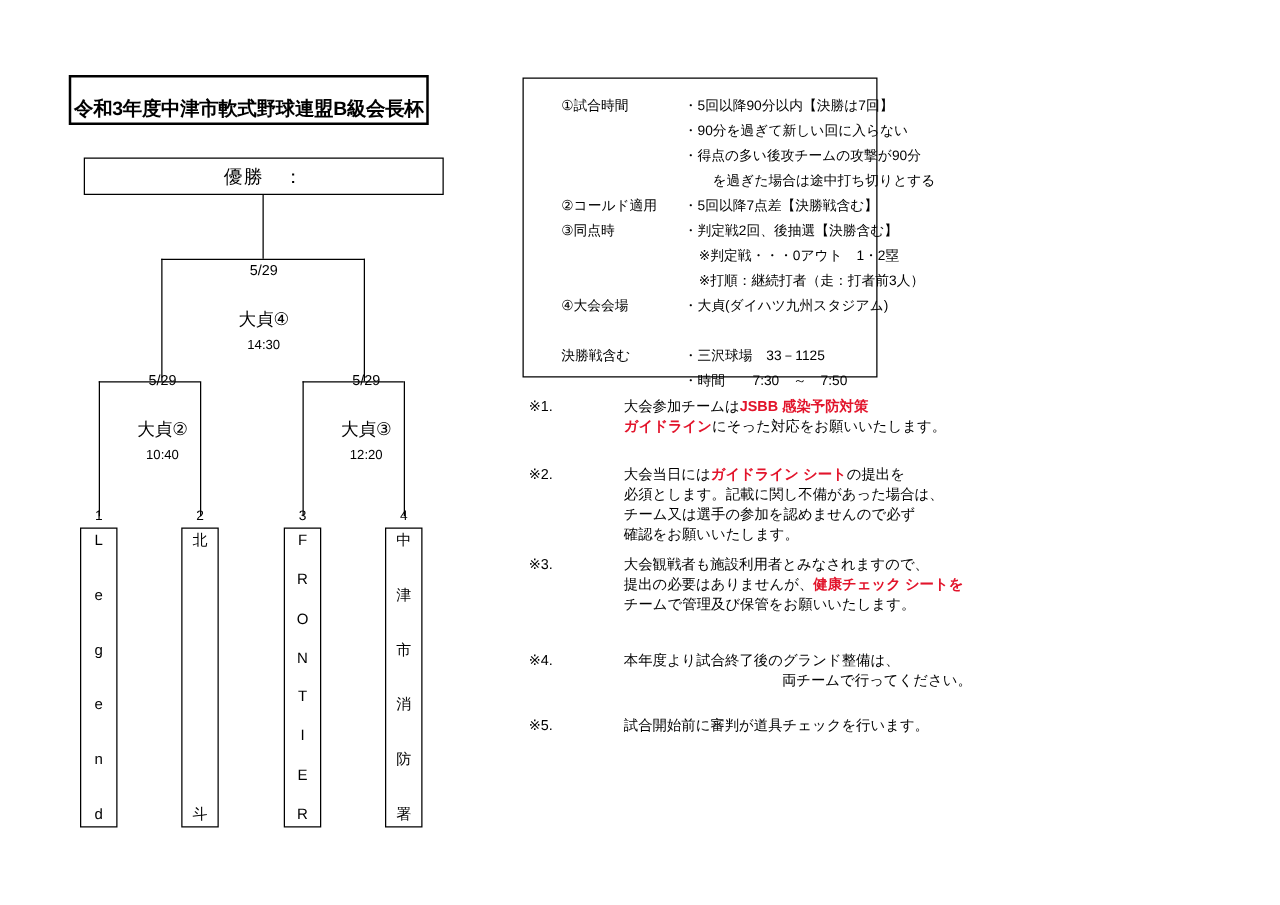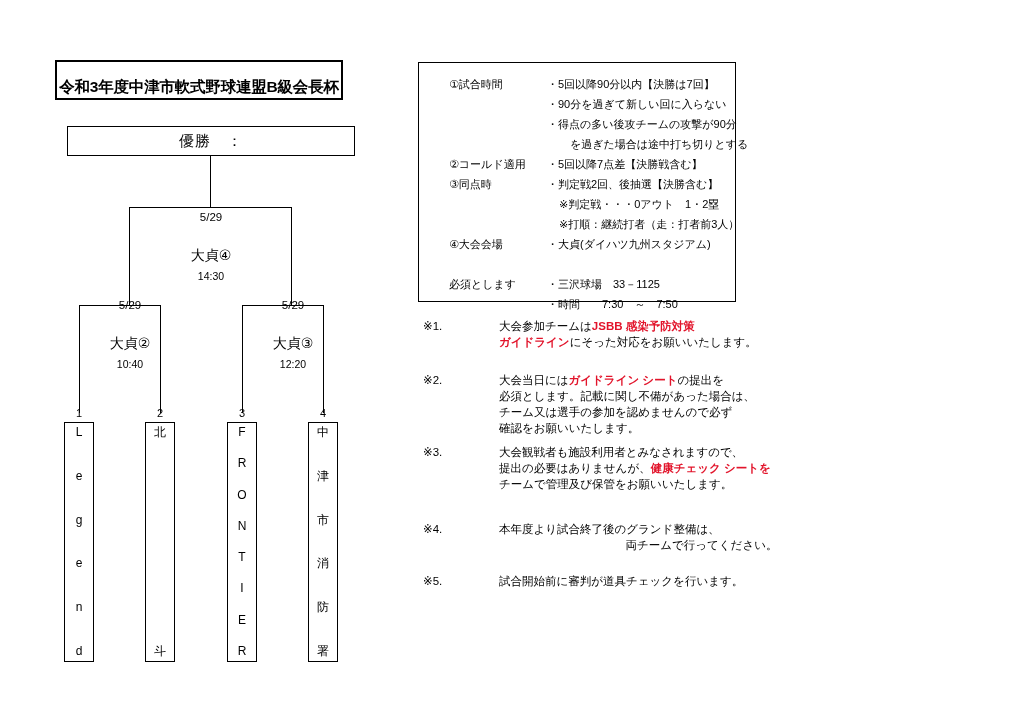--- a/index.html
+++ b/index.html
@@ -90,21 +90,21 @@
   .team-box .ch {
     font-size: 12px;
     line-height: 1;
     text-align: center;
     display: block;
   }
 
   
   #rules-box {
     left: 418px; top: 62px;
-    width: 318px; height: 240px;
+    width: 284px; height: 240px;
     border: 1.5px solid #000;
     box-sizing: border-box;
   }
   .rule-label { position: absolute; left: 30px; font-size: 11px; white-space: nowrap; }
   .rule-val   { position: absolute; left: 128px; font-size: 11px; white-space: nowrap; }
   .rule-sub   { position: absolute; left: 140px; font-size: 11px; white-space: nowrap; }
 
   
   .note { position: absolute; font-size: 11.5px; white-space: nowrap; line-height: 16px; }
   .note .n-head { position: absolute; left: 0; top: 0; }
@@ -205,21 +205,21 @@
         <div class="rule-val" style="top: 54px;">・得点の多い後攻チームの攻撃が90分</div>
         <div class="rule-sub" style="top: 74px;">　を過ぎた場合は途中打ち切りとする</div>
         <div class="rule-label" style="top: 94px;">②コールド適用</div>
         <div class="rule-val" style="top: 94px;">・5回以降7点差【決勝戦含む】</div>
         <div class="rule-label" style="top: 114px;">③同点時</div>
         <div class="rule-val" style="top: 114px;">・判定戦2回、後抽選【決勝含む】</div>
         <div class="rule-sub" style="top: 134px;">※判定戦・・・0アウト　1・2塁</div>
         <div class="rule-sub" style="top: 154px;">※打順：継続打者（走：打者前3人）</div>
         <div class="rule-label" style="top: 174px;">④大会会場</div>
         <div class="rule-val" style="top: 174px;">・大貞(ダイハツ九州スタジアム)</div>
-        <div class="rule-label" style="top: 214px;">必須とします</div>
+        <div class="rule-label" style="top: 214px;">決勝戦含む</div>
         <div class="rule-val" style="top: 214px;">・三沢球場　33－1125</div>
         <div class="rule-val" style="top: 234px;">・時間　　7:30　～　7:50</div>
       </div>
   </div>
 
   <div id="notes-layer">
       <div class="note" style="left: 423px; top: 318px;">
         <span class="n-head">※1.</span>
         <span class="n-body">
           <span class="n-line"><span>大会参加チームは</span><span class="red">JSBB 感染予防対策</span></span>

